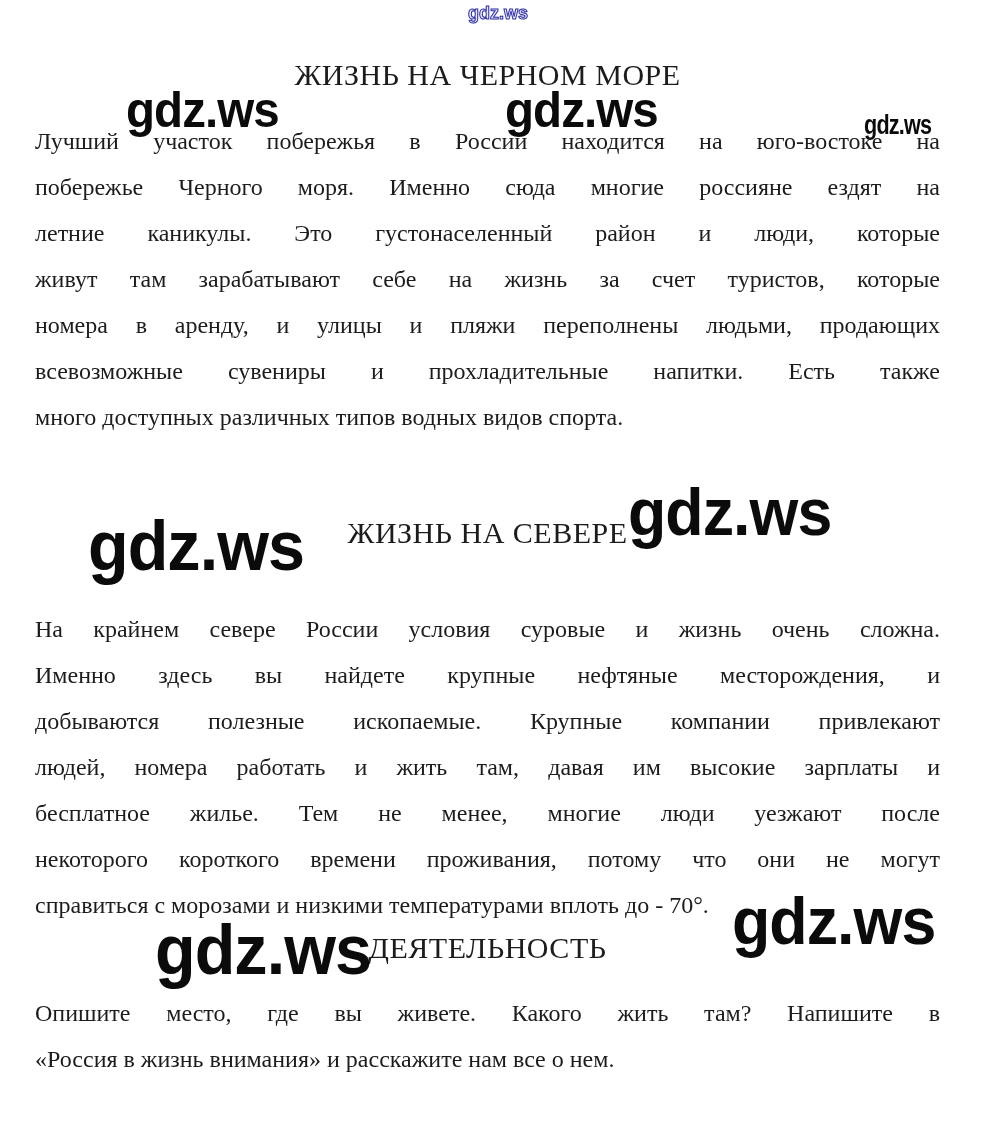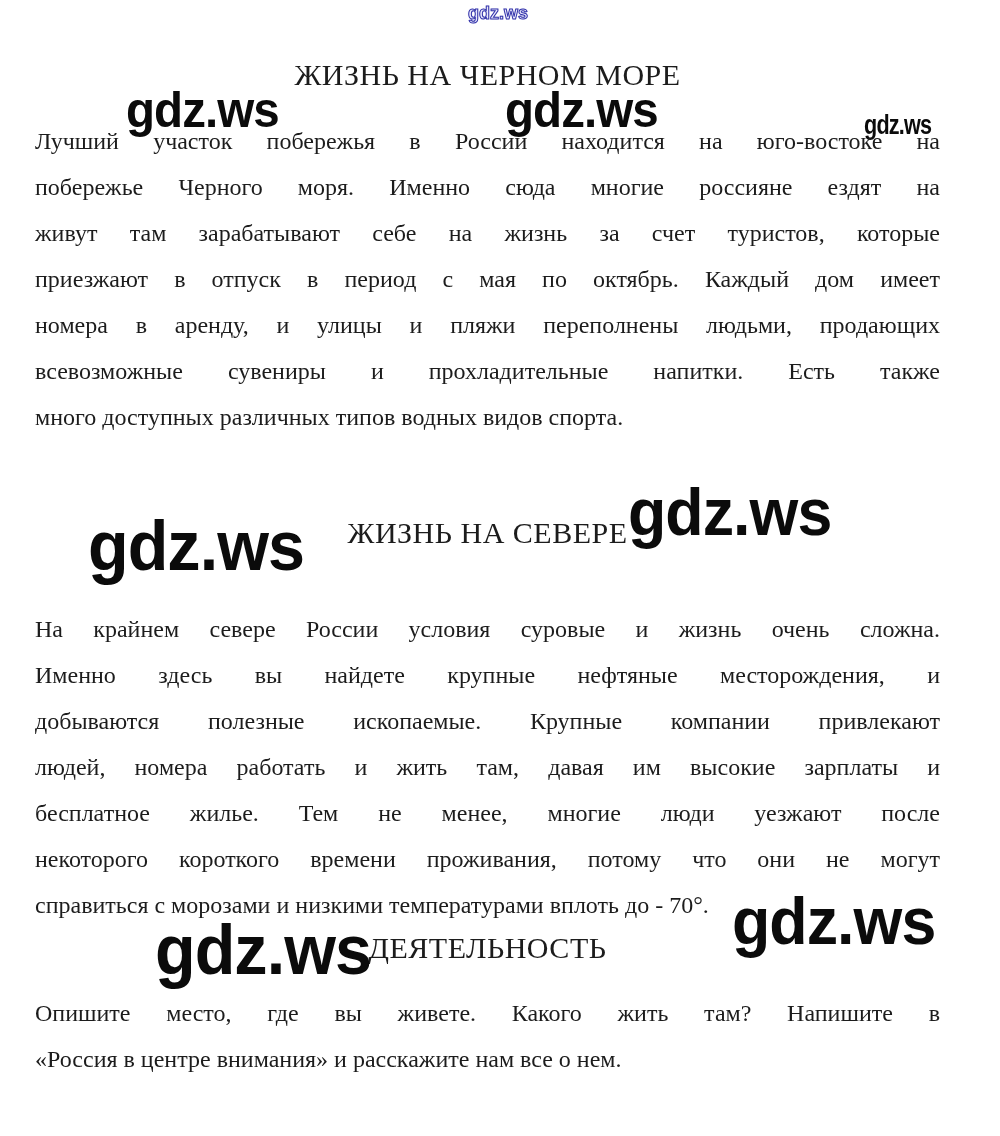--- a/index.html
+++ b/index.html
@@ -84,22 +84,22 @@
 
   <div class="wm" style="left:732px; top:888px; font-size:66px;">gdz.ws</div>
 
   <div class="wm" style="left:155px; top:915px; font-size:70px;">gdz.ws</div>
 
   <div class="heading" style="top:58px;">ЖИЗНЬ НА ЧЕРНОМ МОРЕ</div>
 
   <div class="para" style="top:118px;">
       <div class="line">Лучший участок побережья в России находится на юго-востоке на</div>
       <div class="line">побережье Черного моря. Именно сюда многие россияне ездят на</div>
+      <div class="line">летние каникулы. Это густонаселенный район и люди, которые</div>
       <div class="line">живут там зарабатывают себе на жизнь за счет туристов, которые</div>
-      <div class="line">приезжают в отпуск в период с мая по октябрь. Каждый дом имеет</div>
       <div class="line">номера в аренду, и улицы и пляжи переполнены людьми, продающих</div>
       <div class="line">всевозможные сувениры и прохладительные напитки. Есть также</div>
       <div class="line">много доступных различных типов водных видов спорта.</div>
     </div>
 
   <div class="heading" style="top:516px;text-align:center;">ЖИЗНЬ НА СЕВЕРЕ</div>
 
   <div class="para" style="top:606px;">
       <div class="line">На крайнем севере России условия суровые и жизнь очень сложна.</div>
       <div class="line">Именно здесь вы найдете крупные нефтяные месторождения, и</div>
@@ -107,16 +107,16 @@
       <div class="line">людей, номера работать и жить там, давая им высокие зарплаты и</div>
       <div class="line">бесплатное жилье. Тем не менее, многие люди уезжают после</div>
       <div class="line">некоторого короткого времени проживания, потому что они не могут</div>
       <div class="line">справиться с морозами и низкими температурами вплоть до - 70°.</div>
     </div>
 
   <div class="heading" style="top:931px;">ДЕЯТЕЛЬНОСТЬ</div>
 
   <div class="para" style="top:990px;">
       <div class="line">Опишите место, где вы живете. Какого жить там? Напишите в</div>
-      <div class="line">«Россия в центре внимания» и расскажите нам все о нем.</div>
+      <div class="line">«Россия в жизнь внимания» и расскажите нам все о нем.</div>
     </div>
 
 </div>
 
 </body></html>

